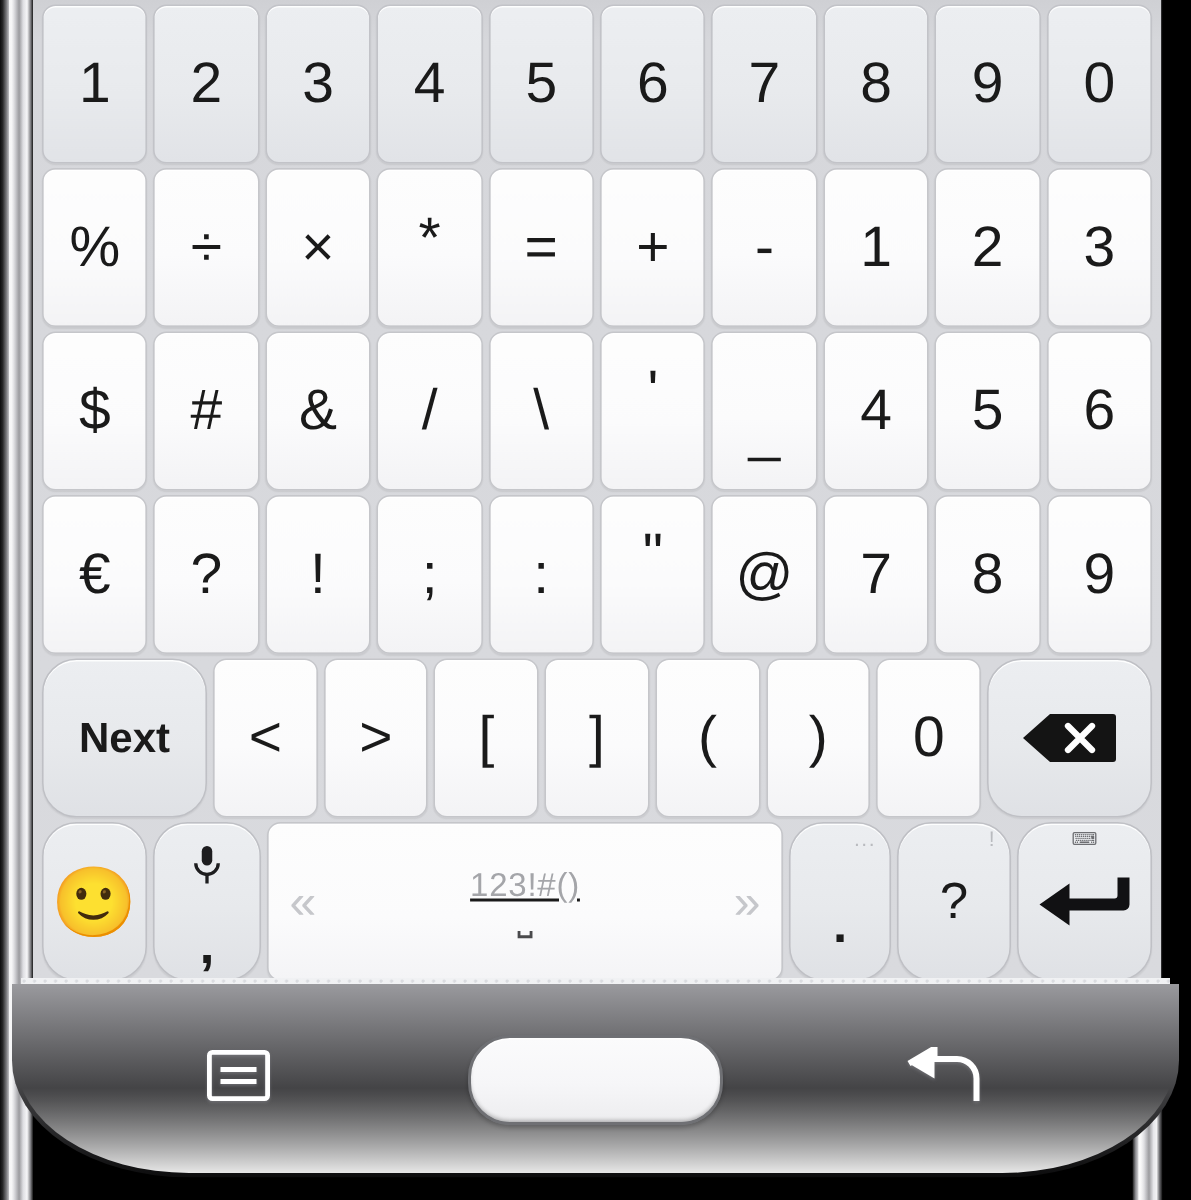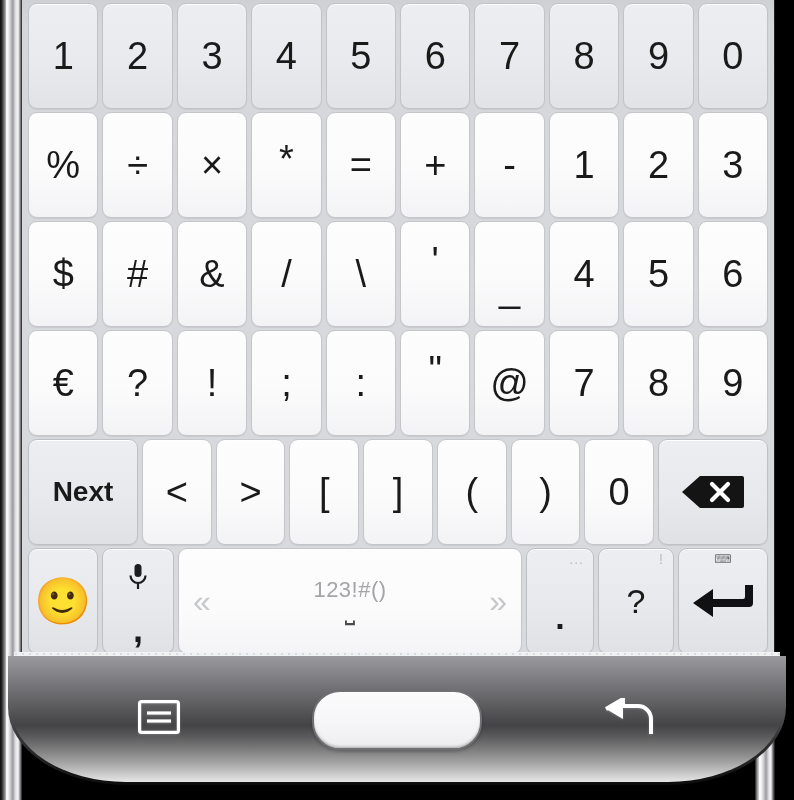--- a/index.html
+++ b/index.html
@@ -83,20 +83,21 @@
     color: #1a1a1a;
     font-size: 38px;
     font-weight: 400;
     line-height: 1;
     cursor: pointer;
     user-select: none;
   }
   .key.fn {
     background: linear-gradient(to bottom, #eceef1 0%, #e7e9ec 55%, #dfe1e5 100%);
     border-color: #bfc0c5;
+    border-radius: 23px;
   }
   .key.numrow {
     background: linear-gradient(to bottom, #eceef1 0%, #e8eaed 55%, #e1e3e7 100%);
     border-color: #c2c3c8;
   }
   .key .glyph { display:block; }
 
   
   .raise { position: relative; top: -13px; }
   .drop  { position: relative; top: 14px; }
@@ -146,20 +147,21 @@
   .key.spacebar {
     background: linear-gradient(to bottom, #fdfdfd 0%, #fbfbfc 60%, #f4f4f6 100%);
     justify-content: space-between;
     padding: 0 14px;
   }
   .chev { color: #c6c7cb; font-size: 32px; line-height: 1; }
   .spacecenter {
     display: flex; flex-direction: column;
     align-items: center; justify-content: center;
     flex: 1 1 auto;
+    text-decoration: underline;
   }
   .space-label { font-size: 22px; color: #a4a5a9; letter-spacing: .5px; }
   .space-glyph { font-size: 26px; color: #4a4a4c; line-height: .9; margin-top: -2px; }
 
   .dotmark { font-size: 34px; position: relative; top: 16px; font-weight: 700; }
 
   
   .entericon svg { display:block; }
   .enterhint {
     position: absolute; top: 4px; left: 50%;

